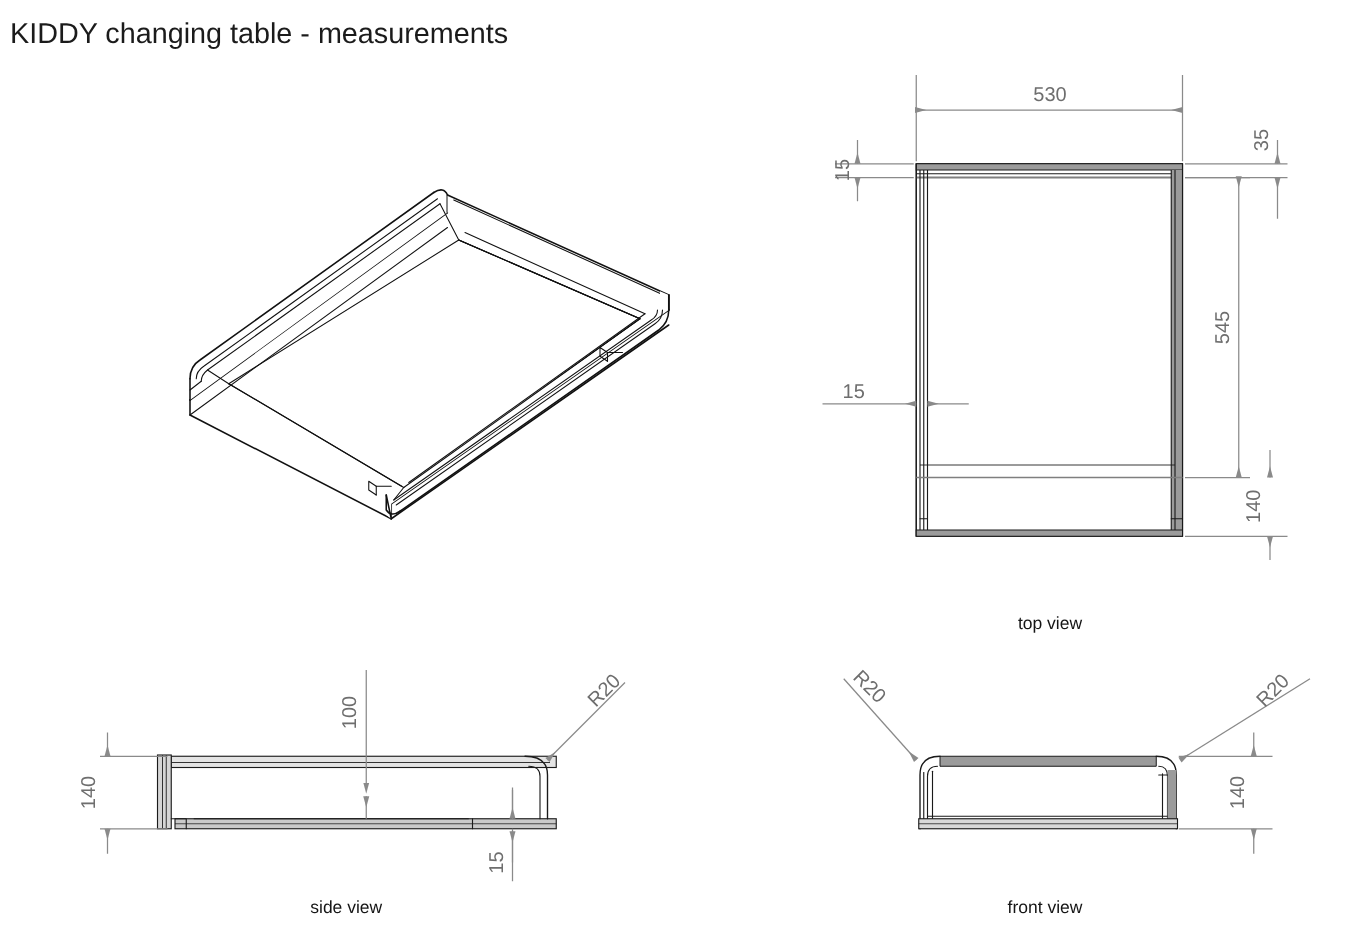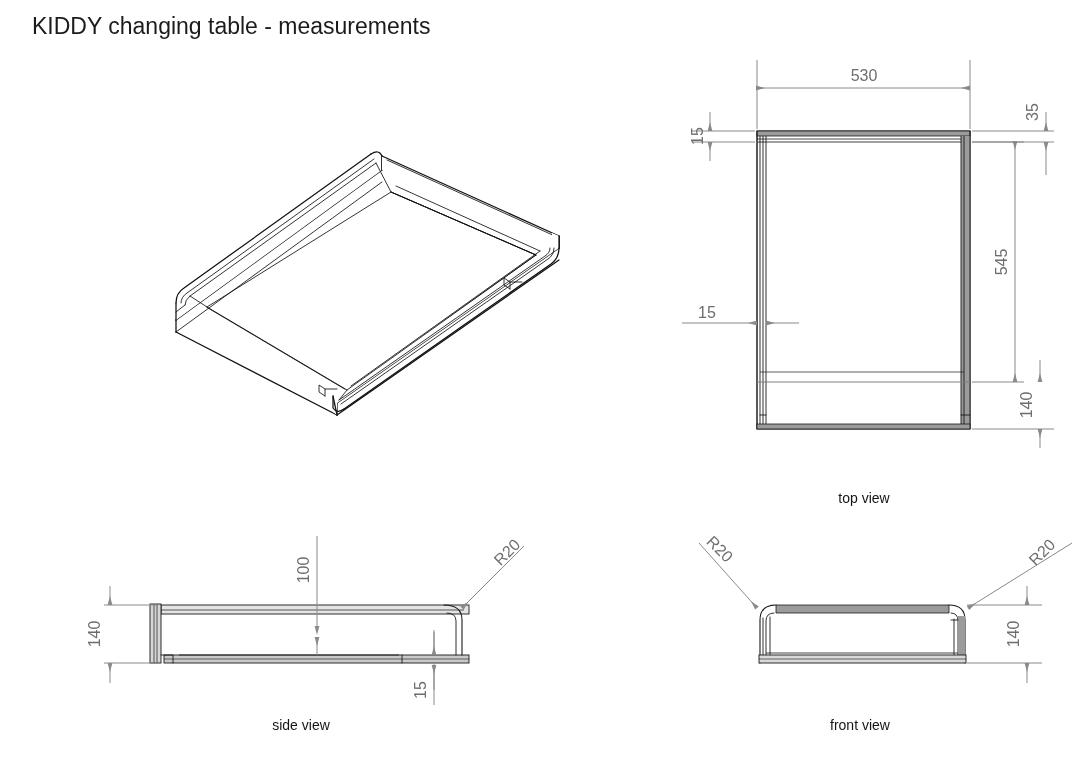--- a/index.html
+++ b/index.html
@@ -15,21 +15,20 @@
     font-family: "Liberation Sans", sans-serif;
     color: #000000;
     overflow: hidden;
   }
   #drawing-root {
     position: absolute;
     left: 0;
     top: 0;
     width: 948px;
     height: 759px;
-    padding-left: 24px;
   }
   svg.sheet {
     display: block;
     width: 1082px;
     height: 759px;
   }
   .title-text {
     font-family: "Liberation Sans", sans-serif;
     font-size: 23px;
     fill: #1b1b1b;

